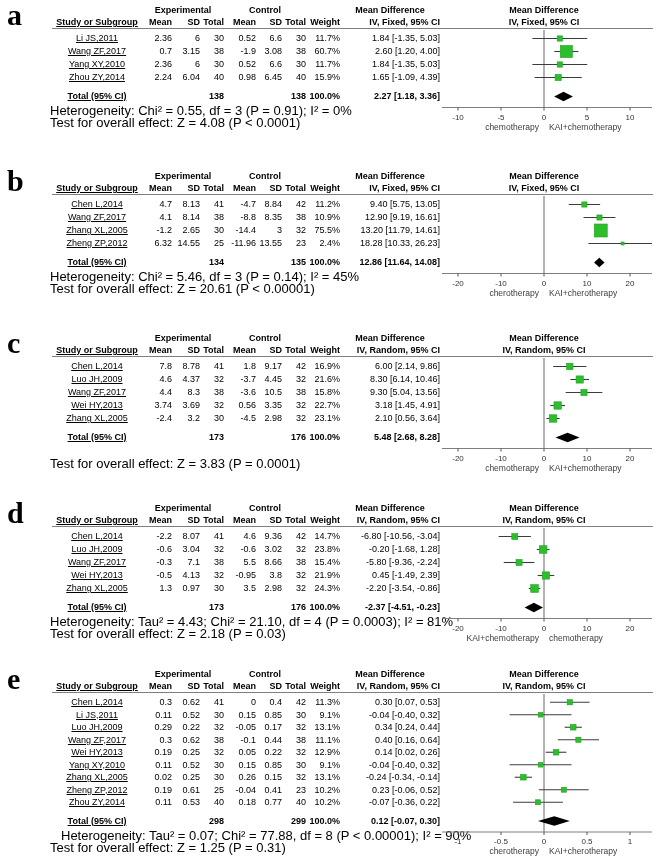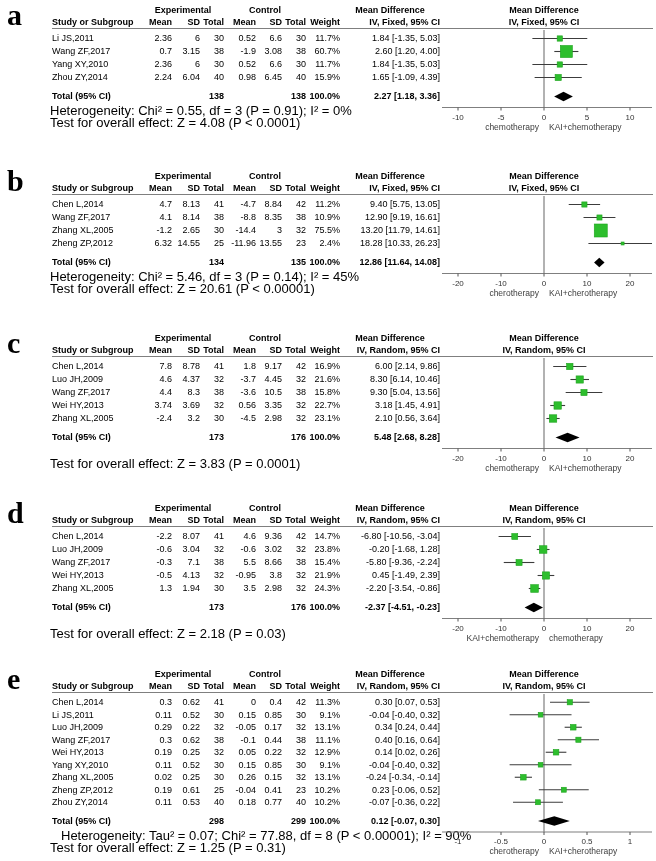--- a/index.html
+++ b/index.html
@@ -9,21 +9,21 @@
   .panel-letter{position:absolute;left:7px;top:-4px;font-family:"Liberation Serif",serif;
                 font-weight:bold;font-size:30px;line-height:30px;}
   .tbl{position:absolute;left:52px;top:0;width:388px;}
   .grow{display:grid;grid-template-columns:90px 30px 28px 24px 32px 26px 24px 34px 100px;
         font-size:9px;white-space:nowrap;}
   .ghead{height:12px;line-height:12px;font-weight:bold;}
   .chead{height:12px;line-height:12px;font-weight:bold;}
   .srow{height:13px;line-height:13px;}
   .trow{height:13px;line-height:13px;font-weight:bold;margin-top:6px;}
   .grow span{text-align:right;overflow:visible;}
-  .grow .name{text-align:left;}
+  .grow .name{text-align:center;text-decoration:underline;}
   .grow .ctr{text-align:center;}
   .underline{position:absolute;left:52px;width:601px;height:0;border-top:1.4px solid #7f7f7f;}
   .note{position:absolute;left:50px;font-size:13px;line-height:12px;white-space:nowrap;}
   svg text{font-family:"Liberation Sans",sans-serif;}
 </style>
 </head>
 <body>
 
 <div id="figure">
     <div class="panel" style="top: 4px; height: 129.5px;">
@@ -423,41 +423,42 @@
           <span>32</span>
           <span>-0.95</span>
           <span>3.8</span>
           <span>32</span>
           <span>21.9%</span>
           <span>0.45 [-1.49, 2.39]</span>
         </div>
         <div class="grow srow" style="height: 13px; line-height: 13px;">
           <span class="name">Zhang XL,2005</span>
           <span>1.3</span>
-          <span>1.94</span>
+          <span>0.97</span>
           <span>30</span>
           <span>3.5</span>
           <span>2.98</span>
           <span>32</span>
           <span>24.3%</span>
           <span>-2.20 [-3.54, -0.86]</span>
         </div>
         <div class="grow trow">
           <span class="name">Total (95% CI)</span>
           <span></span>
           <span></span>
           <span>173</span>
           <span></span>
           <span></span>
           <span>176</span>
           <span>100.0%</span>
           <span>-2.37 [-4.51, -0.23]</span>
         </div>
       </div>
       <div class="underline" style="top: 24px;"></div>
+      <div class="note" style="top: 114px;">Heterogeneity: Tau² = 4.43; Chi² = 21.10, df = 4 (P = 0.0003); I² = 81%</div>
       <div class="note" style="top: 126px;">Test for overall effect: Z = 2.18 (P = 0.03)</div>
       <svg width="216" height="142.5" style="position:absolute;left:440px;top:0;overflow:visible;">
         <text x="104" y="9" text-anchor="middle" font-size="9" font-weight="bold" fill="#000">Mean Difference</text>
         <text x="104" y="21" text-anchor="middle" font-size="9" font-weight="bold" fill="#000">IV, Random, 95% CI</text>
         <line x1="104" y1="26" x2="104" y2="116.5" stroke="#7F7F7F" stroke-width="1.2"></line>
         <line x1="58.592" y1="34.5" x2="90.928" y2="34.5" stroke="#3C3C3C" stroke-width="1.1"></line>
         <rect x="71.78860512553447" y="31.528605125534472" width="5.942789748931053" height="5.942789748931053" fill="#2DBE2D" stroke="#1FA41F" stroke-width="0.6"></rect>
         <line x1="96.776" y1="47.5" x2="109.504" y2="47.5" stroke="#3C3C3C" stroke-width="1.1"></line>
         <rect x="99.35914361552835" y="43.71914361552835" width="7.56171276894329" height="7.56171276894329" fill="#2DBE2D" stroke="#1FA41F" stroke-width="0.6"></rect>
         <line x1="63.752" y1="60.5" x2="94.368" y2="60.5" stroke="#3C3C3C" stroke-width="1.1"></line>

